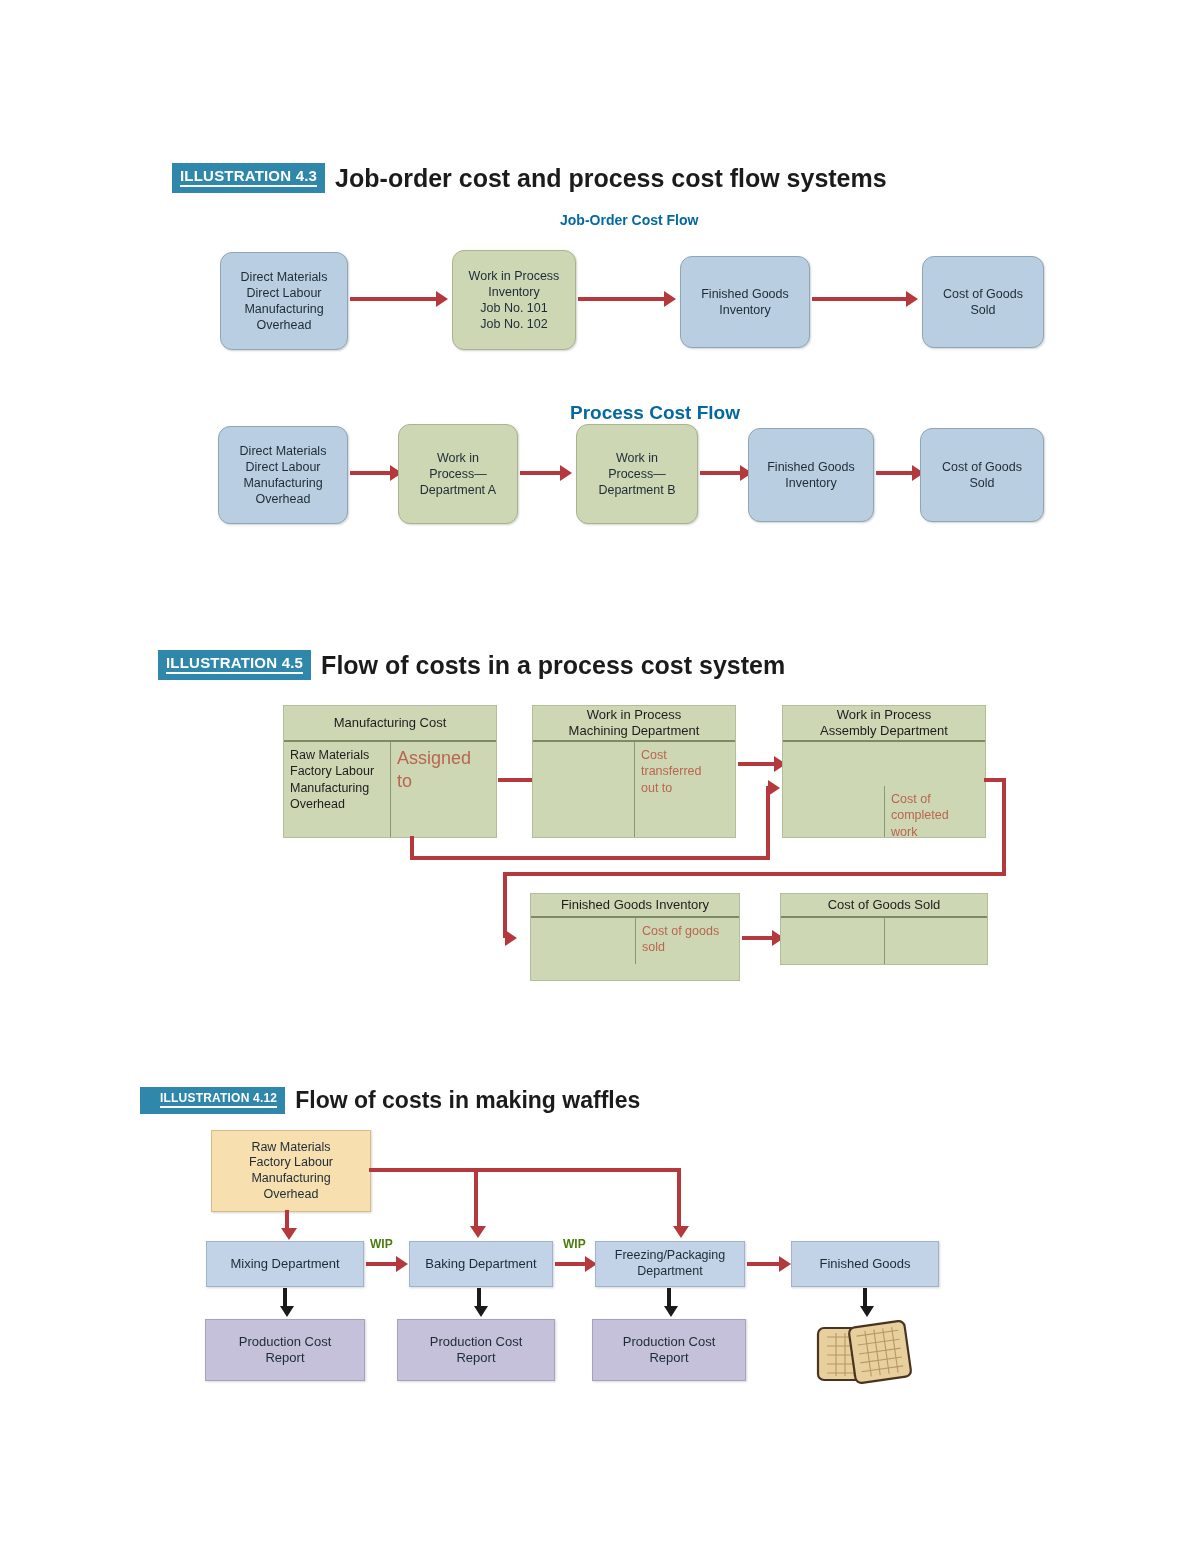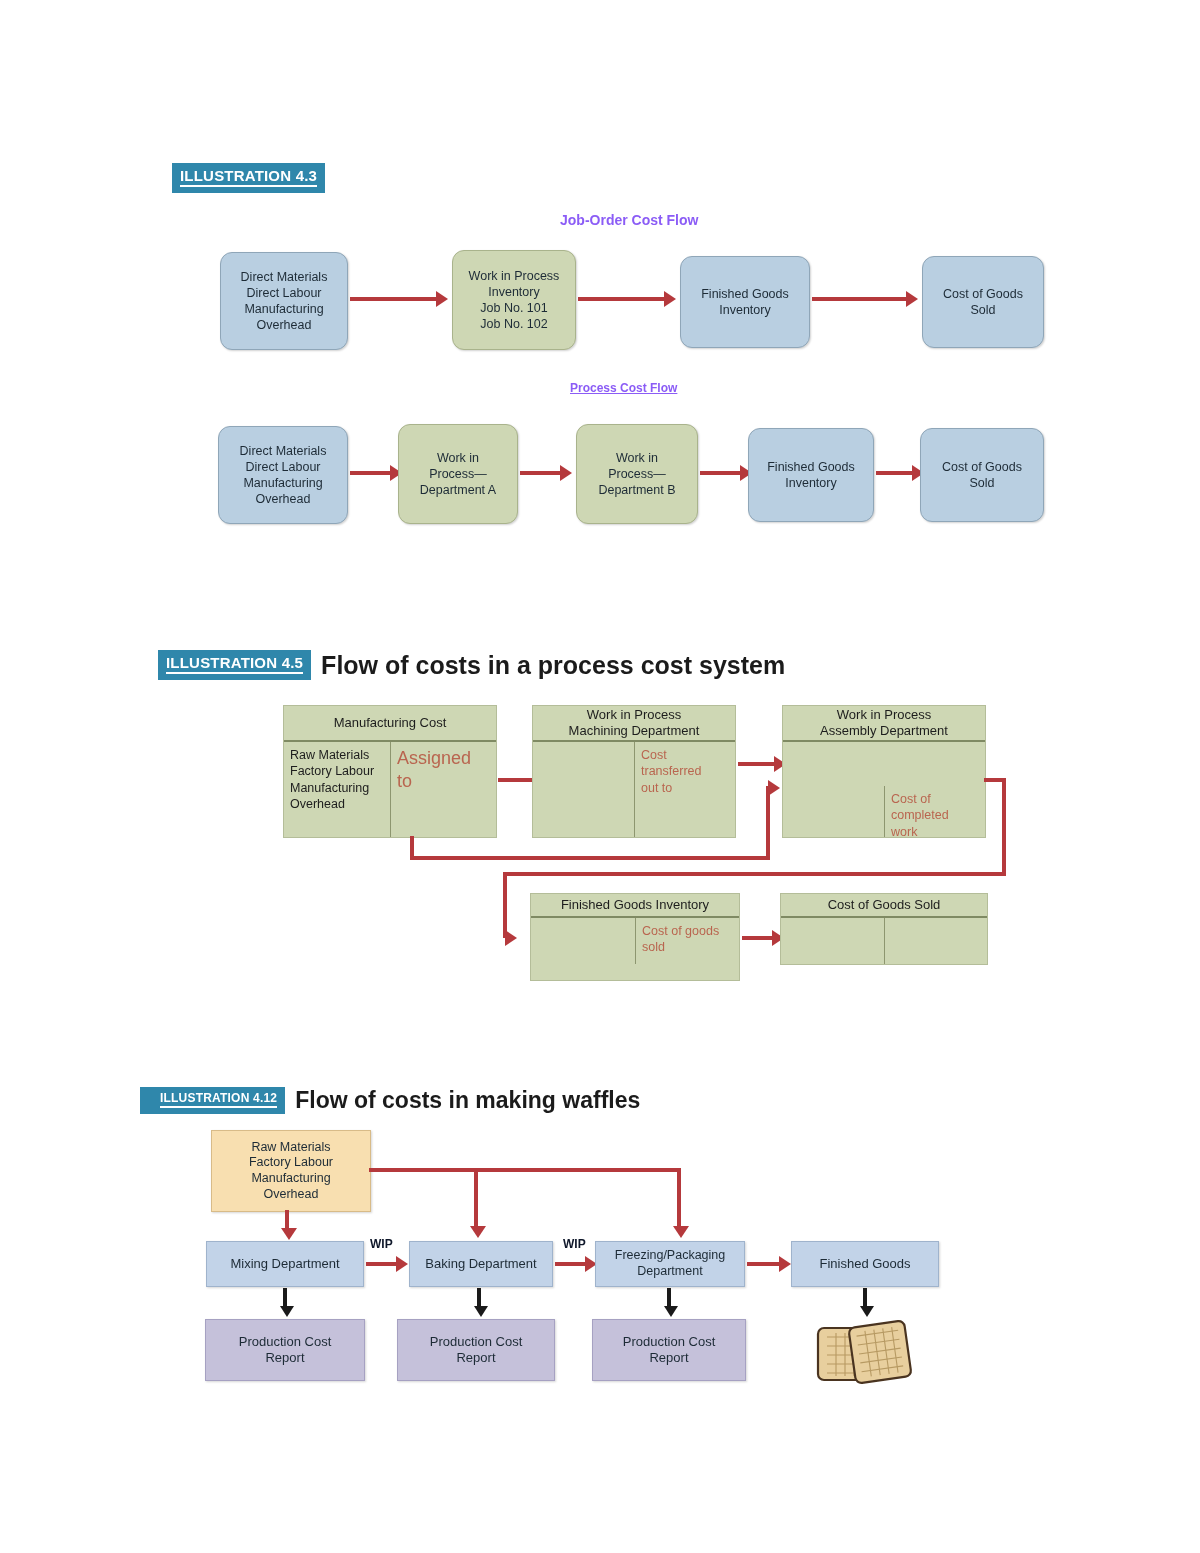--- a/index.html
+++ b/index.html
@@ -12,21 +12,21 @@
 
   
   .illo-head{position:absolute;display:flex;align-items:center;gap:10px;}
   .badge{
     background:#2f87ab;color:#ffffff;font-weight:bold;letter-spacing:.2px;
     padding:5px 8px 6px 8px;line-height:1;white-space:nowrap;
   }
   .badge span{border-bottom:2px solid #ffffff;padding-bottom:2px;display:inline-block;}
   .illo-title{color:#1b1b1b;font-weight:bold;white-space:nowrap;}
 
-  .subhead{position:absolute;font-weight:bold;color:#8b5cf6;white-space:nowrap;}
+  .subhead{position:absolute;font-weight:bold;color:#0369a1;white-space:nowrap;}
 
   
   .rbox{
     position:absolute;border-radius:12px;border:1px solid #8e9aa4;
     display:flex;align-items:center;justify-content:center;text-align:center;
     color:#1d2b36;line-height:1.28;box-sizing:border-box;padding:4px;
     box-shadow:1px 1px 2px rgba(0,0,0,.18);
   }
   .rbox.blue{background:#b9cfe1;border-color:#8fa6b8;}
   .rbox.green{background:#ced7b4;border-color:#a9b38c;}
@@ -62,48 +62,49 @@
   .sbox{
     position:absolute;box-sizing:border-box;border:1px solid #9aa2b4;
     display:flex;align-items:center;justify-content:center;text-align:center;
     line-height:1.25;color:#1d2b36;
     box-shadow:1px 1px 2px rgba(0,0,0,.16);
   }
   .sbox.cream{background:#f8dfb0;border-color:#d8bb88;}
   .sbox.blue{background:#c2d3e8;border-color:#9fb3cc;}
   .sbox.violet{background:#c5c1da;border-color:#a6a1c2;}
 
-  .wip-label{position:absolute;font-weight:bold;color:#0f172a;}
+  .wip-label{position:absolute;font-weight:bold;color:#4d7c0f;}
 </style>
 </head>
 <body>
 
 <div class="page">
 
   <div class="illo-head" style="left:172px;top:163px;">
     <div class="badge" style="font-size:15px;"><span>ILLUSTRATION 4.3</span></div>
+    <div class="illo-title" style="font-size:25px;">Job-order cost and process cost flow systems</div>
   </div>
 
   <div class="subhead" style="left:560px;top:212px;font-size:14px;">Job-Order Cost Flow</div>
 
   <div class="rbox blue" style="left:220px;top:252px;width:128px;height:98px;font-size:12.5px;">Direct Materials<br>Direct Labour<br>Manufacturing<br>Overhead</div>
   <div class="hline" style="left:350px;top:297px;width:88px;"></div>
   <div class="arrow-r" style="left:436px;top:291px;"></div>
 
   <div class="rbox green" style="left:452px;top:250px;width:124px;height:100px;font-size:12.5px;">Work in Process<br>Inventory<br>Job No. 101<br>Job No. 102</div>
   <div class="hline" style="left:578px;top:297px;width:88px;"></div>
   <div class="arrow-r" style="left:664px;top:291px;"></div>
 
   <div class="rbox blue" style="left:680px;top:256px;width:130px;height:92px;font-size:12.5px;">Finished Goods<br>Inventory</div>
   <div class="hline" style="left:812px;top:297px;width:96px;"></div>
   <div class="arrow-r" style="left:906px;top:291px;"></div>
 
   <div class="rbox blue" style="left:922px;top:256px;width:122px;height:92px;font-size:12.5px;">Cost of Goods<br>Sold</div>
 
-  <div class="subhead" style="left:570px;top:381px;font-size:12px;text-decoration:underline;">Process Cost Flow</div>
+  <div class="subhead" style="left:570px;top:402px;font-size:19px;">Process Cost Flow</div>
 
   <div class="rbox blue" style="left:218px;top:426px;width:130px;height:98px;font-size:12.5px;">Direct Materials<br>Direct Labour<br>Manufacturing<br>Overhead</div>
   <div class="hline" style="left:350px;top:471px;width:42px;"></div>
   <div class="arrow-r" style="left:390px;top:465px;"></div>
 
   <div class="rbox green" style="left:398px;top:424px;width:120px;height:100px;font-size:12.5px;">Work in<br>Process—<br>Department A</div>
   <div class="hline" style="left:520px;top:471px;width:42px;"></div>
   <div class="arrow-r" style="left:560px;top:465px;"></div>
 
   <div class="rbox green" style="left:576px;top:424px;width:122px;height:100px;font-size:12.5px;">Work in<br>Process—<br>Department B</div>

